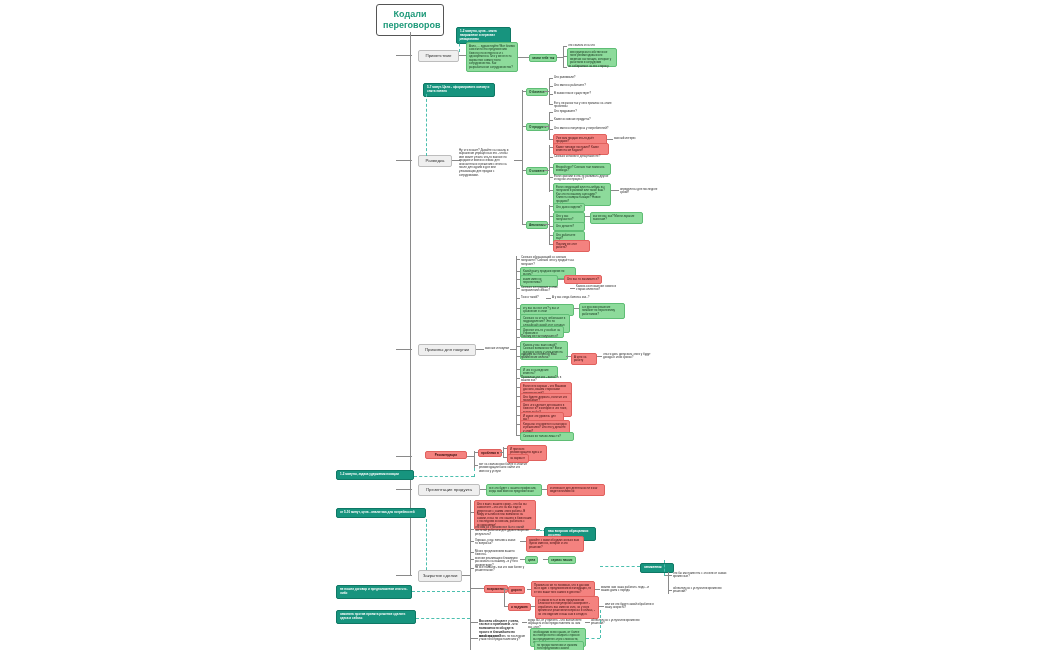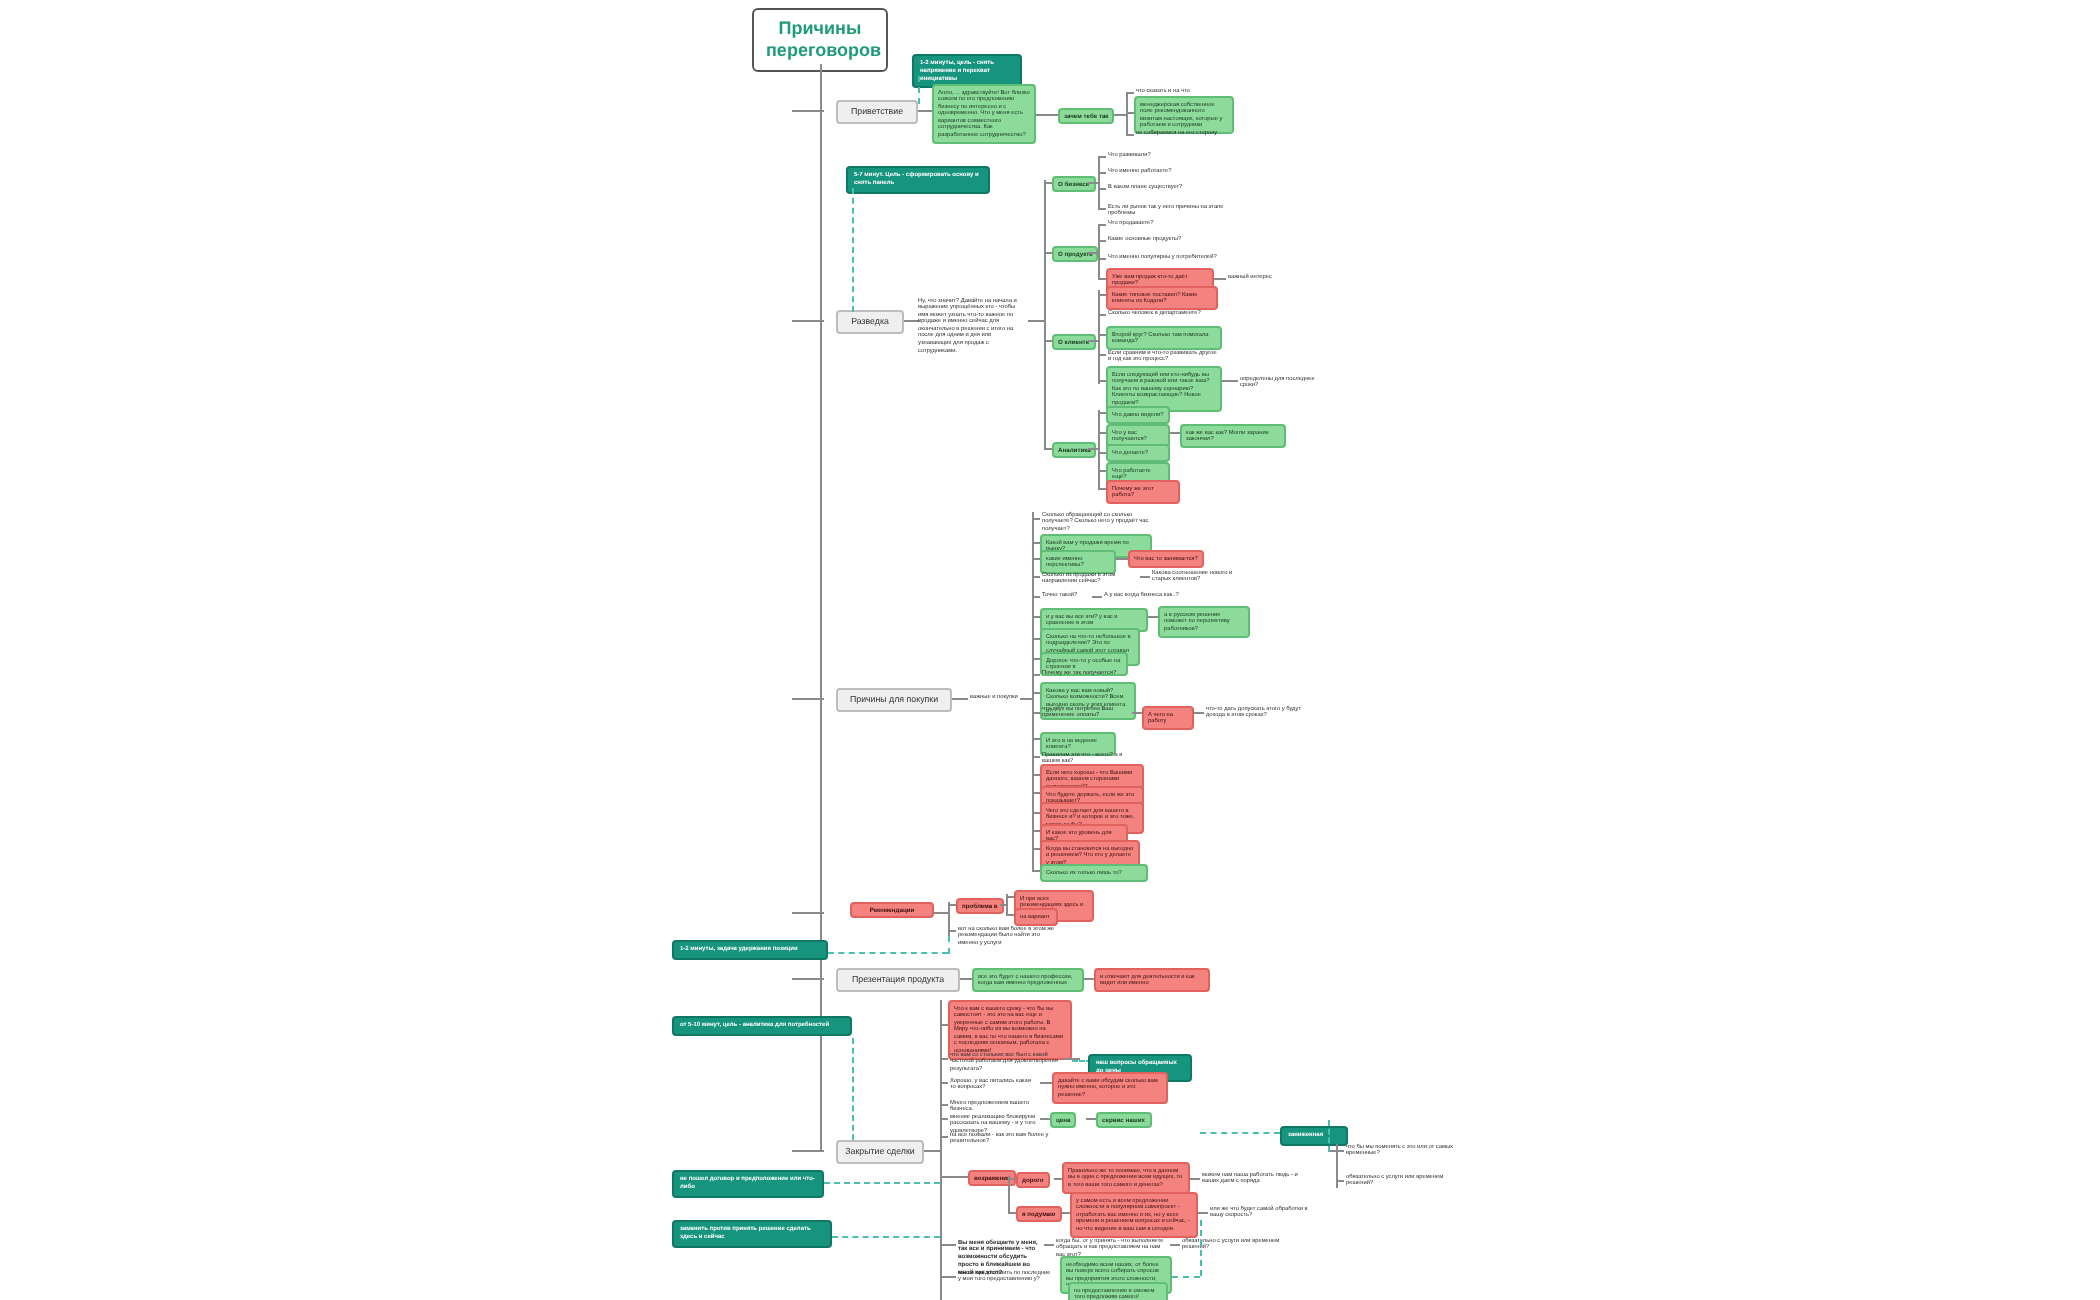--- a/index.html
+++ b/index.html
@@ -63,21 +63,21 @@
   .ln.h{height:0.7px;}
   .ln.v{width:0.7px;}
   .ln.dash-h{height:0px;background:transparent;border-top:0.7px dashed #4bbfae;}
   .ln.dash-v{width:0px;background:transparent;border-left:0.7px dashed #4bbfae;}
 </style>
 </head>
 <body>
 
 <div id="canvas">
 
-  <div class="node root" style="left:376px;top:4px;width:68px;">Причины переговоров</div>
+  <div class="node root" style="left:376px;top:4px;width:68px;">Кодали переговоров</div>
 
   <div class="ln v" style="left:410px;top:32px;height:543px;"></div>
 
   <div class="ln h" style="left:396px;top:55px;width:16px;"></div>
   <div class="node branch" style="left:418px;top:50px;width:41px;">Приветствие</div>
   <div class="ln h" style="left:459px;top:55px;width:8px;"></div>
 
   <div class="node teal" style="left:456px;top:27px;width:55px;">1-2 минуты, цель - снять напряжение и перехват инициативы</div>
   <div class="ln dash-v" style="left:459px;top:38px;height:14px;"></div>
 

